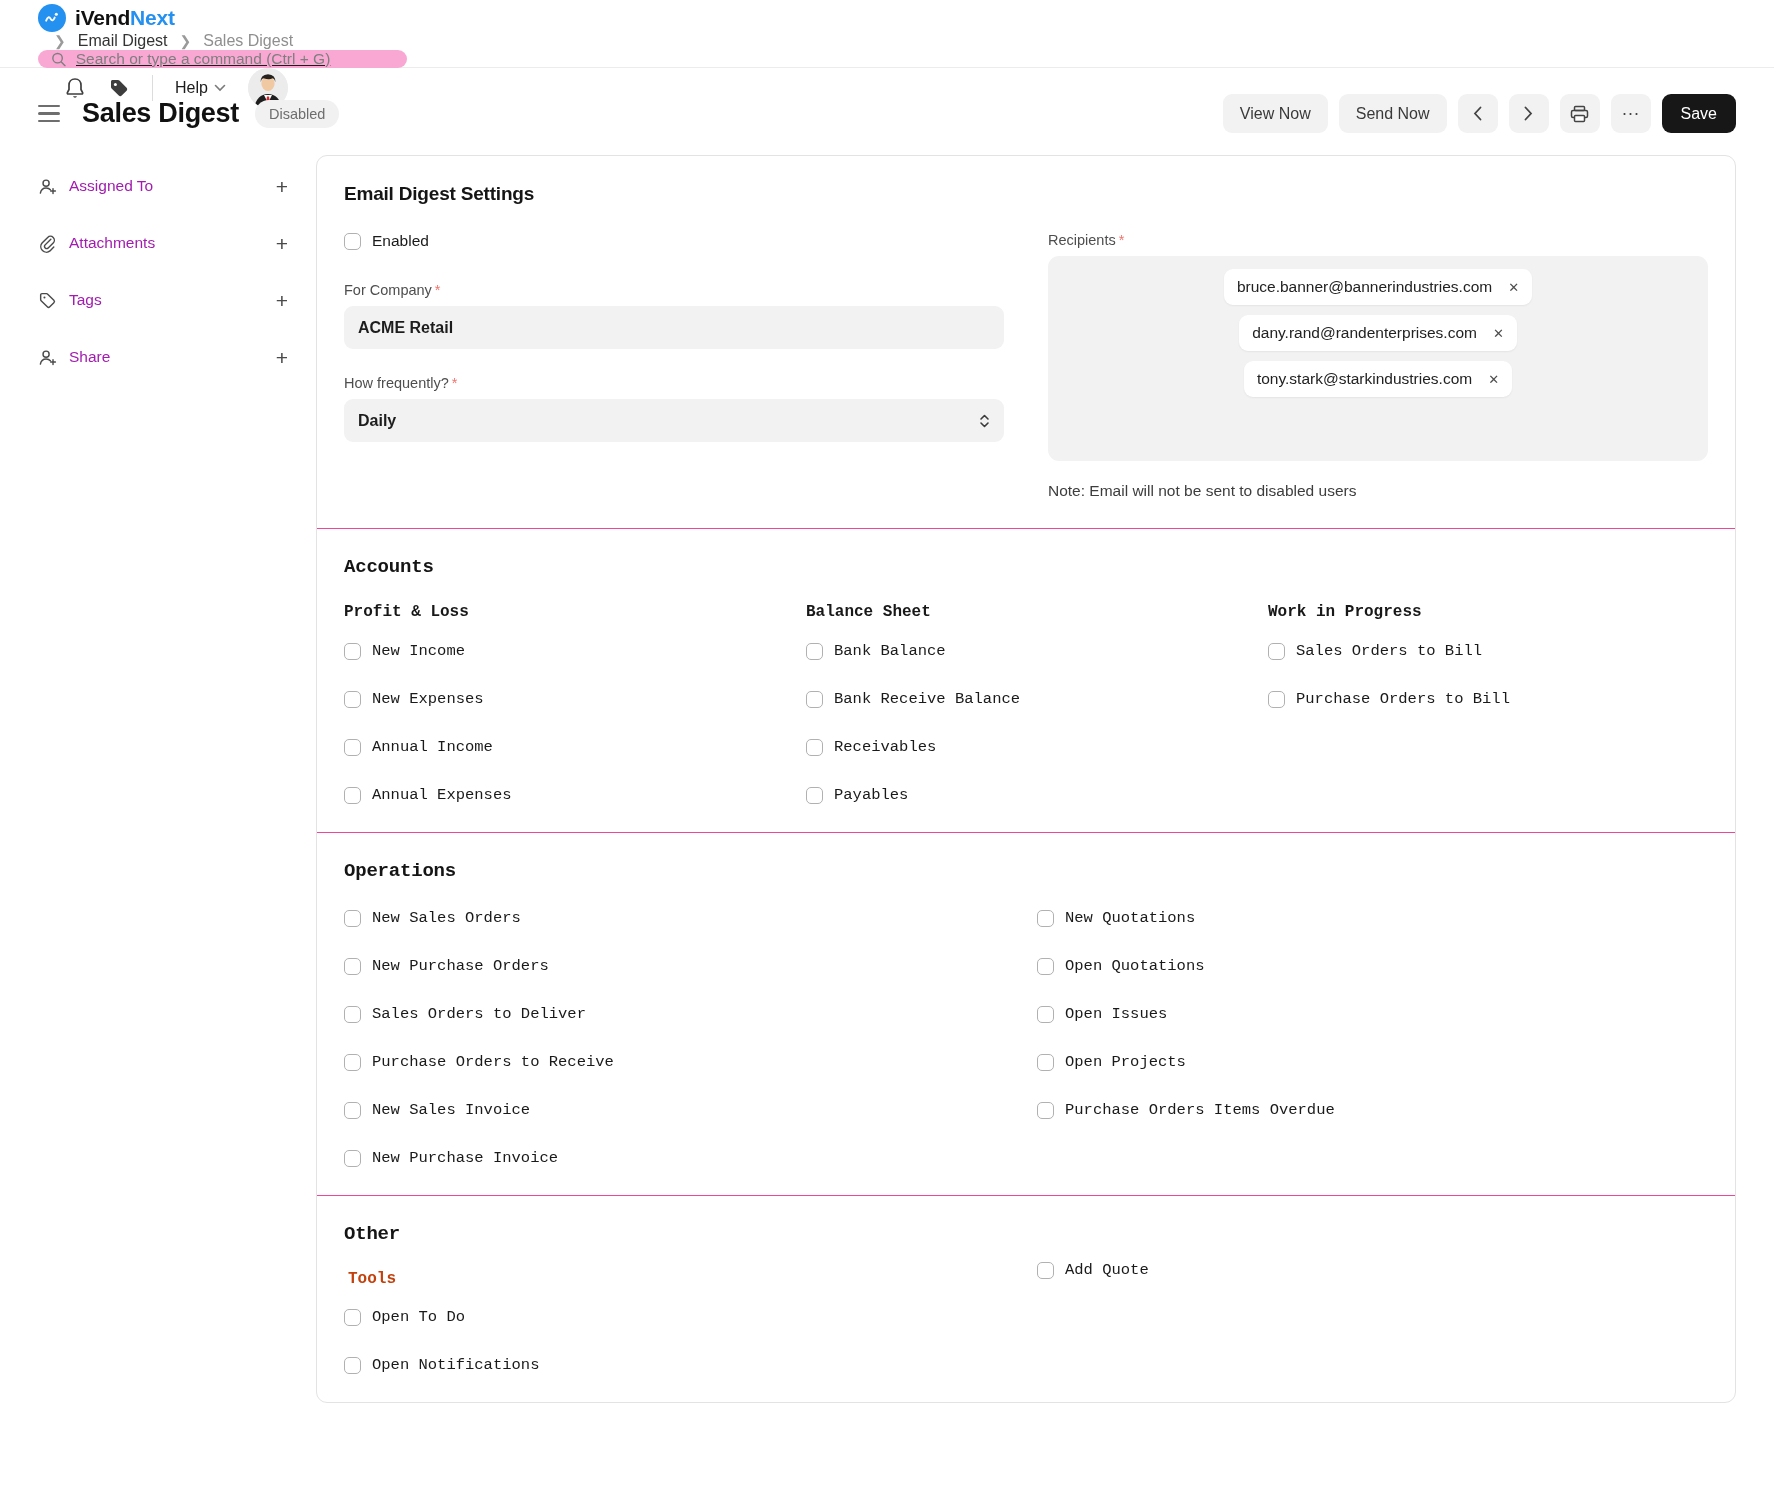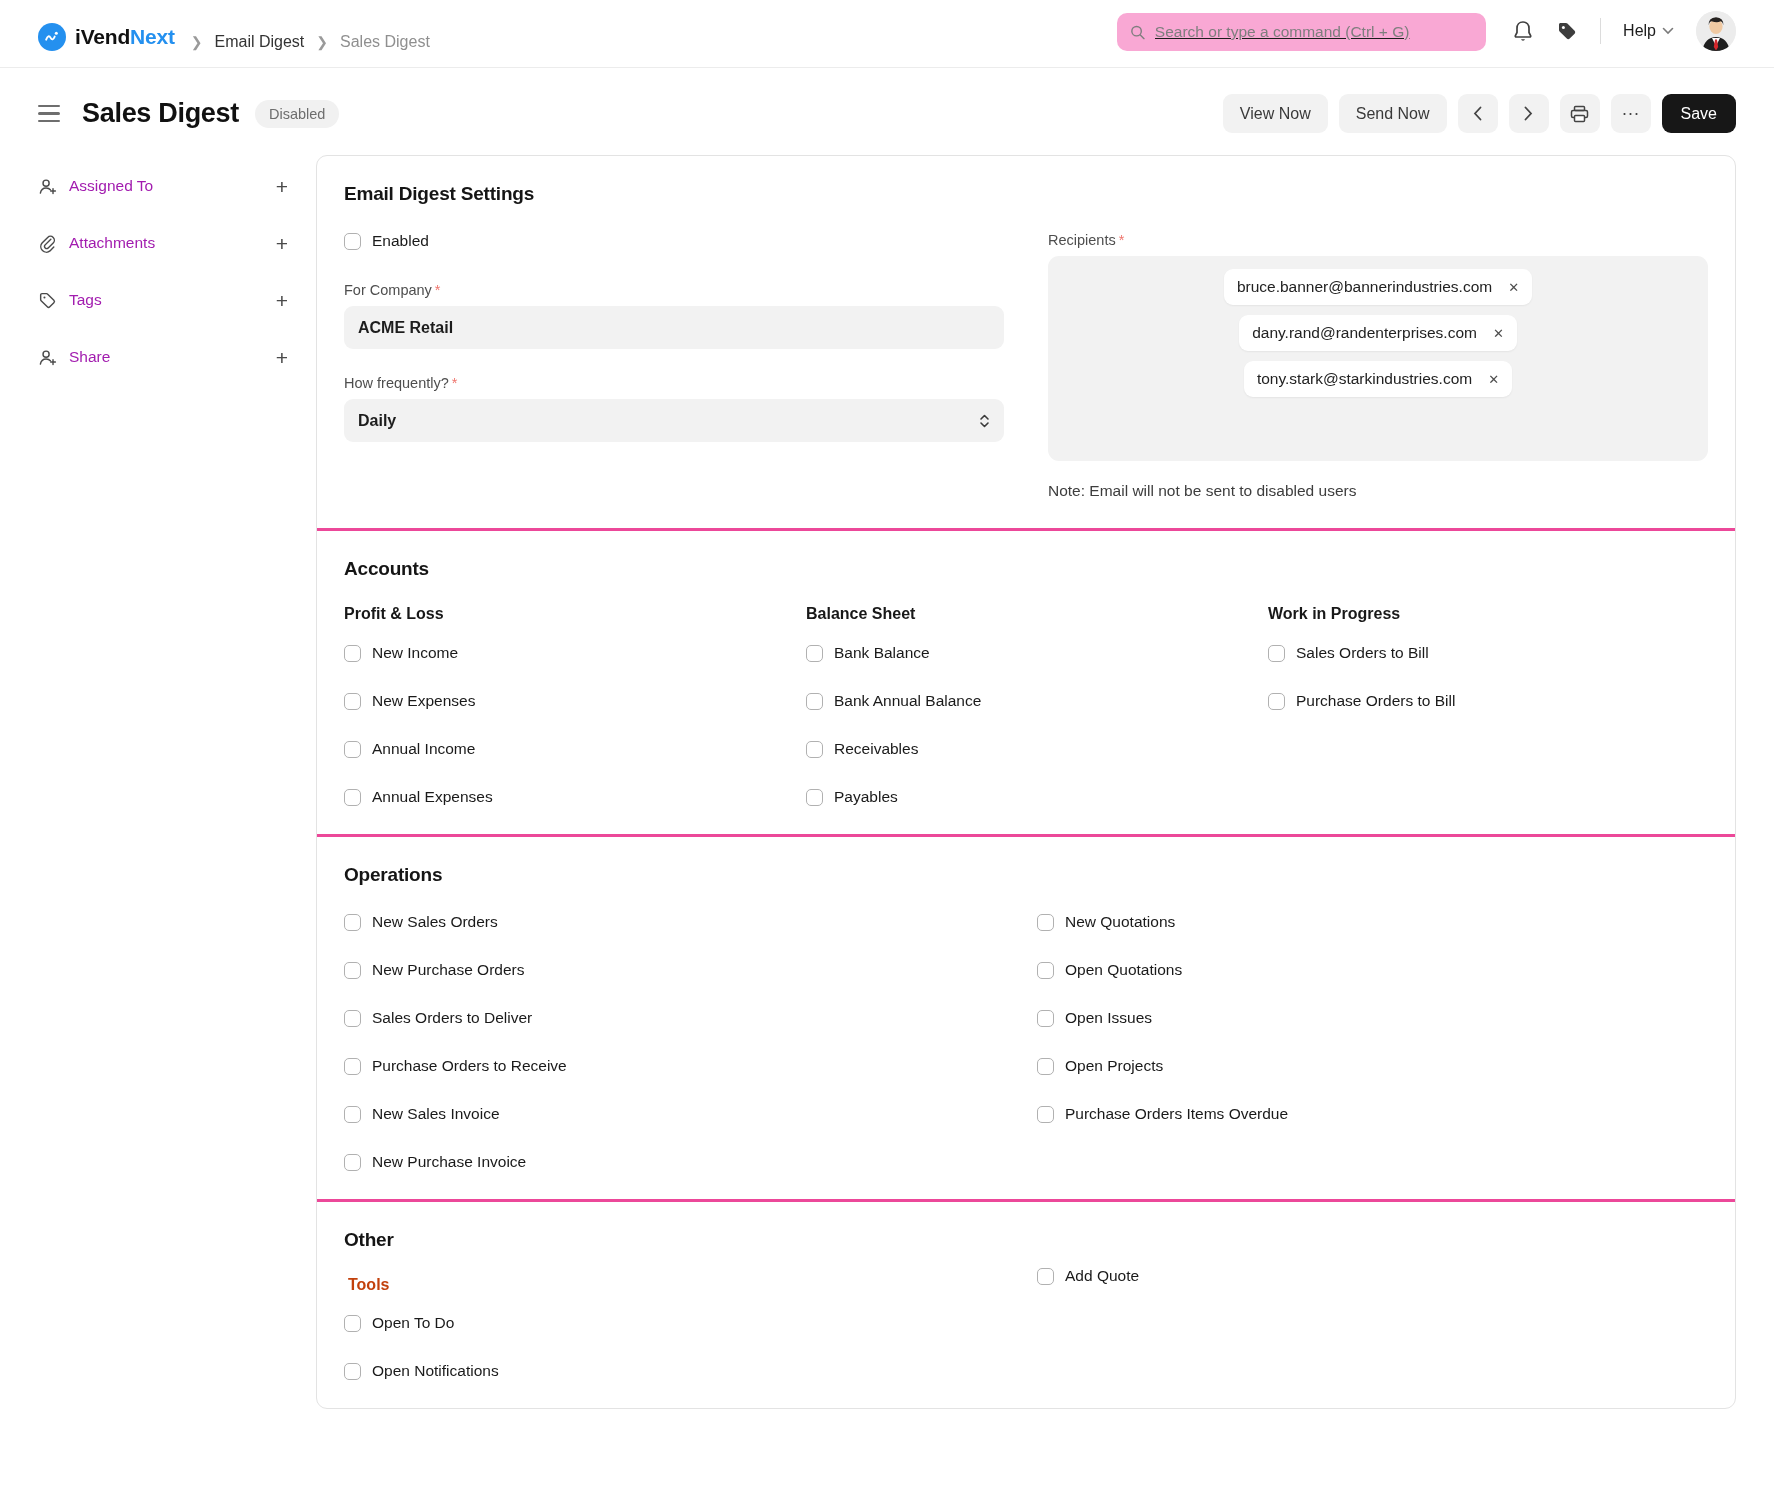--- a/index.html
+++ b/index.html
@@ -1,19 +1,19 @@
 <!DOCTYPE html>
 <html><head>
 <meta charset="utf-8">
 <style>
   * { margin:0; padding:0; box-sizing:border-box; }
   html,body { width:1774px; height:1510px; background:#fff; font-family:"Liberation Sans",sans-serif; color:#1c1c1c; overflow:hidden; }
 
   
-  .navbar { height:68px; display:flex; align-items:flex-end; padding:16px 38px; border-bottom:1px solid #ececec; background:#fff; }
+  .navbar { height:68px; display:flex; align-items:flex-start; padding:4px 38px; border-bottom:1px solid #ececec; background:#fff;flex-direction:column; }
   .logo { display:flex; align-items:center; gap:9px; cursor:pointer; }
   .logo-badge { width:28px; height:28px; border-radius:50%; background:#2490ef; display:flex; align-items:center; justify-content:center; }
   .logo-text { font-size:21px; font-weight:700; letter-spacing:-0.2px; }
   .logo-text .b1 { color:#111; }
   .logo-text .b2 { color:#2490ef; }
   .crumbs { display:flex; align-items:center; margin-left:16px; gap:12px; font-size:16px; }
   .crumb-sep { color:#9a9a9a; font-size:14px; }
   .crumb-1 { color:#333; cursor:pointer; }
   .crumb-2 { color:#8f8f8f; }
   .nav-spacer { flex:1; }
@@ -38,21 +38,21 @@
 
   
   .content { display:flex; padding:22px 38px 0 38px; gap:28px; }
   .sidebar { width:250px; flex:none; padding-top:16px; }
   .side-item { display:flex; align-items:center; gap:12px; height:30px; margin-bottom:27px; cursor:pointer; }
   .side-item .lbl { font-size:15.5px; color:#a21caf; }
   .side-item .plus { margin-left:auto; color:#4a4a4a; font-size:21px; font-weight:400; line-height:1; cursor:pointer; }
 
   .card { flex:1; border:1px solid #e3e3e3; border-radius:11px; background:#fff; }
   .section { padding:27px 27px 28px 27px; }
-  .section + .section { border-top:3px solid #ec4899; }
+  .section + .section { border-top:1px solid #ec4899;font-family:Liberation Mono, monospace; }
   .sec-title { font-size:19px; font-weight:700; color:#151515; letter-spacing:-0.2px; }
 
   
   .settings-grid { display:grid; grid-template-columns:1fr 1fr; column-gap:44px; margin-top:27px; }
   .check-row { display:flex; align-items:center; gap:11px; cursor:pointer; }
   .cb { width:17px; height:17px; border:1.6px solid #b1b1b1; border-radius:5px; background:#fff; flex:none; }
   .cb-label { font-size:15.5px; color:#1a1a1a; }
   .enabled-row { margin-bottom:32px; }
   .field-label { font-size:14.5px; color:#4e4e4e; margin-bottom:8px; }
   .req { color:#ef756d; margin-left:3px; }
@@ -280,21 +280,21 @@
         <div>
           <div class="col-title">Balance Sheet</div>
           <div class="check-list">
   <label class="check-row">
     <span class="cb"></span>
     <span class="cb-label">Bank Balance</span>
   </label>
 
   <label class="check-row">
     <span class="cb"></span>
-    <span class="cb-label">Bank Annual Balance</span>
+    <span class="cb-label">Bank Receive Balance</span>
   </label>
 
   <label class="check-row">
     <span class="cb"></span>
     <span class="cb-label">Receivables</span>
   </label>
 
   <label class="check-row">
     <span class="cb"></span>
     <span class="cb-label">Payables</span>

